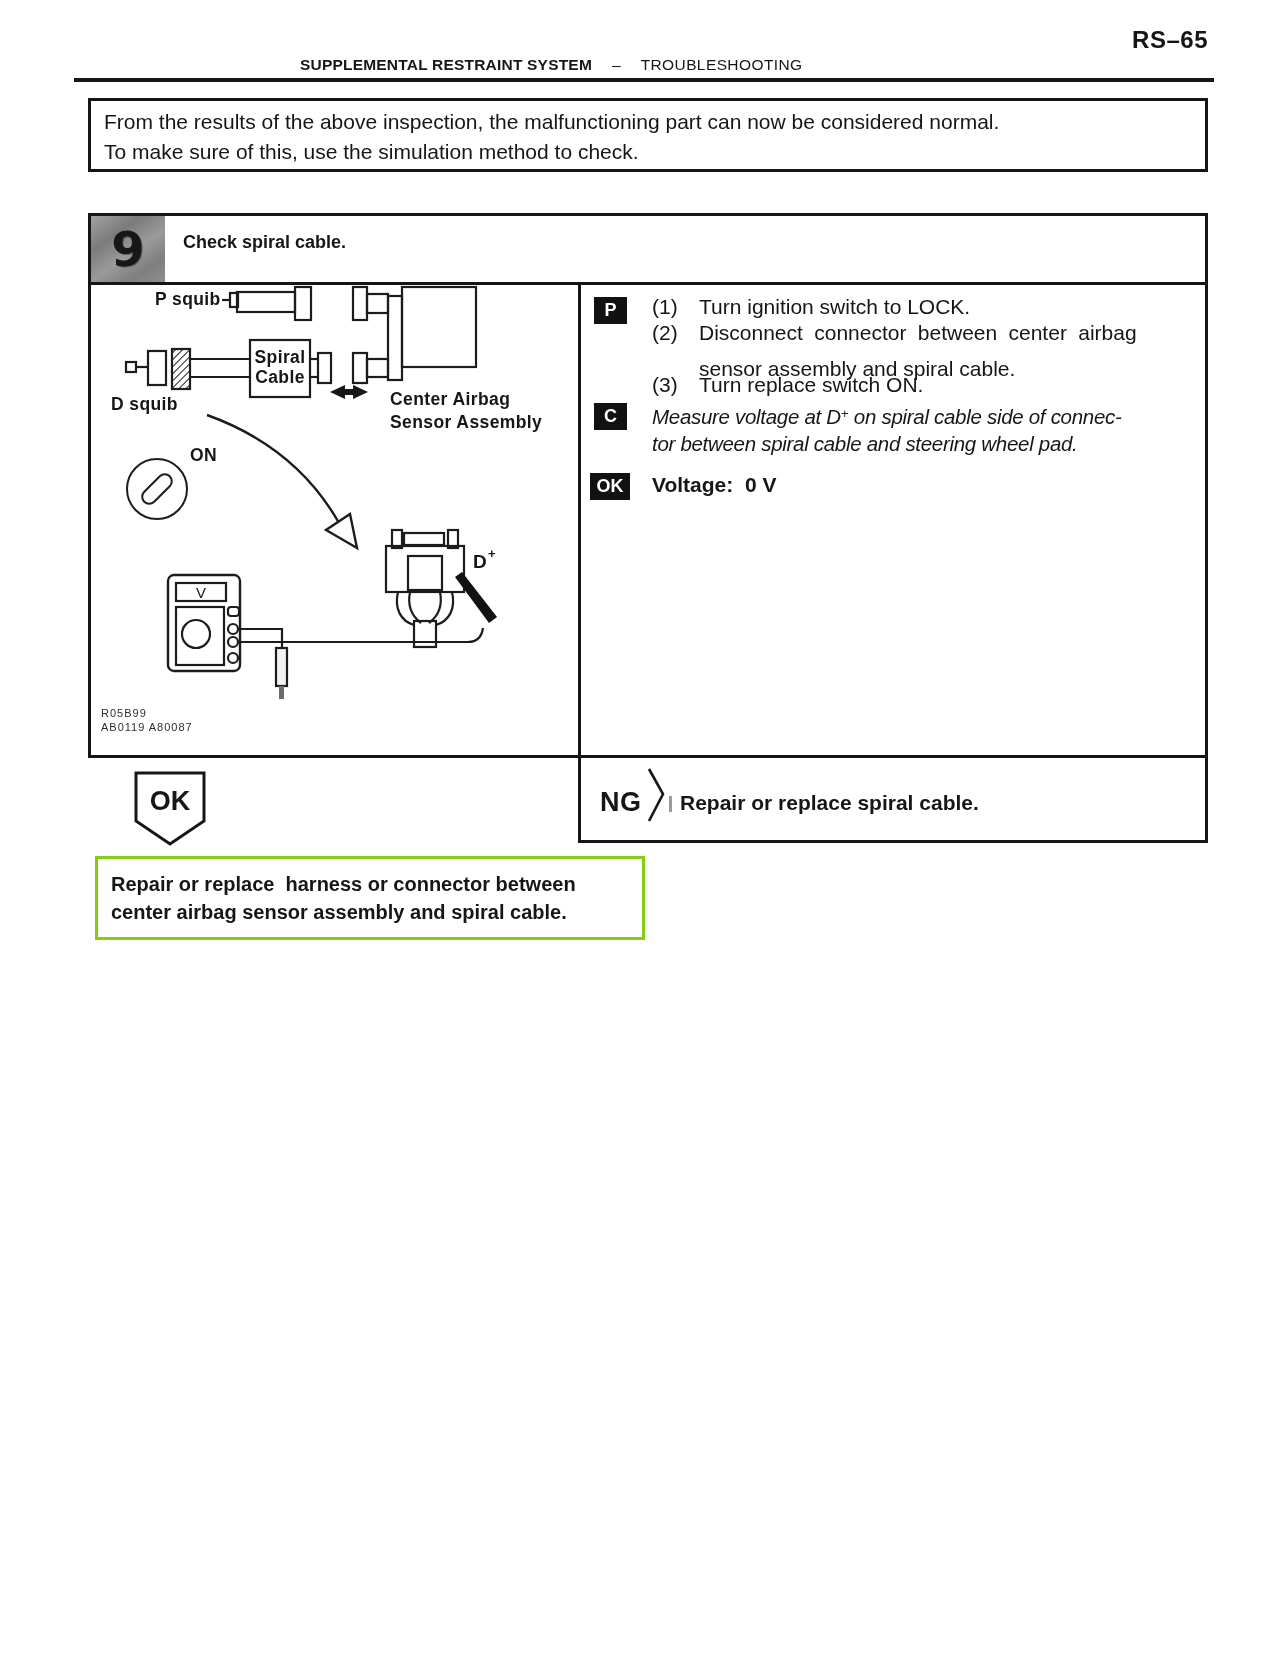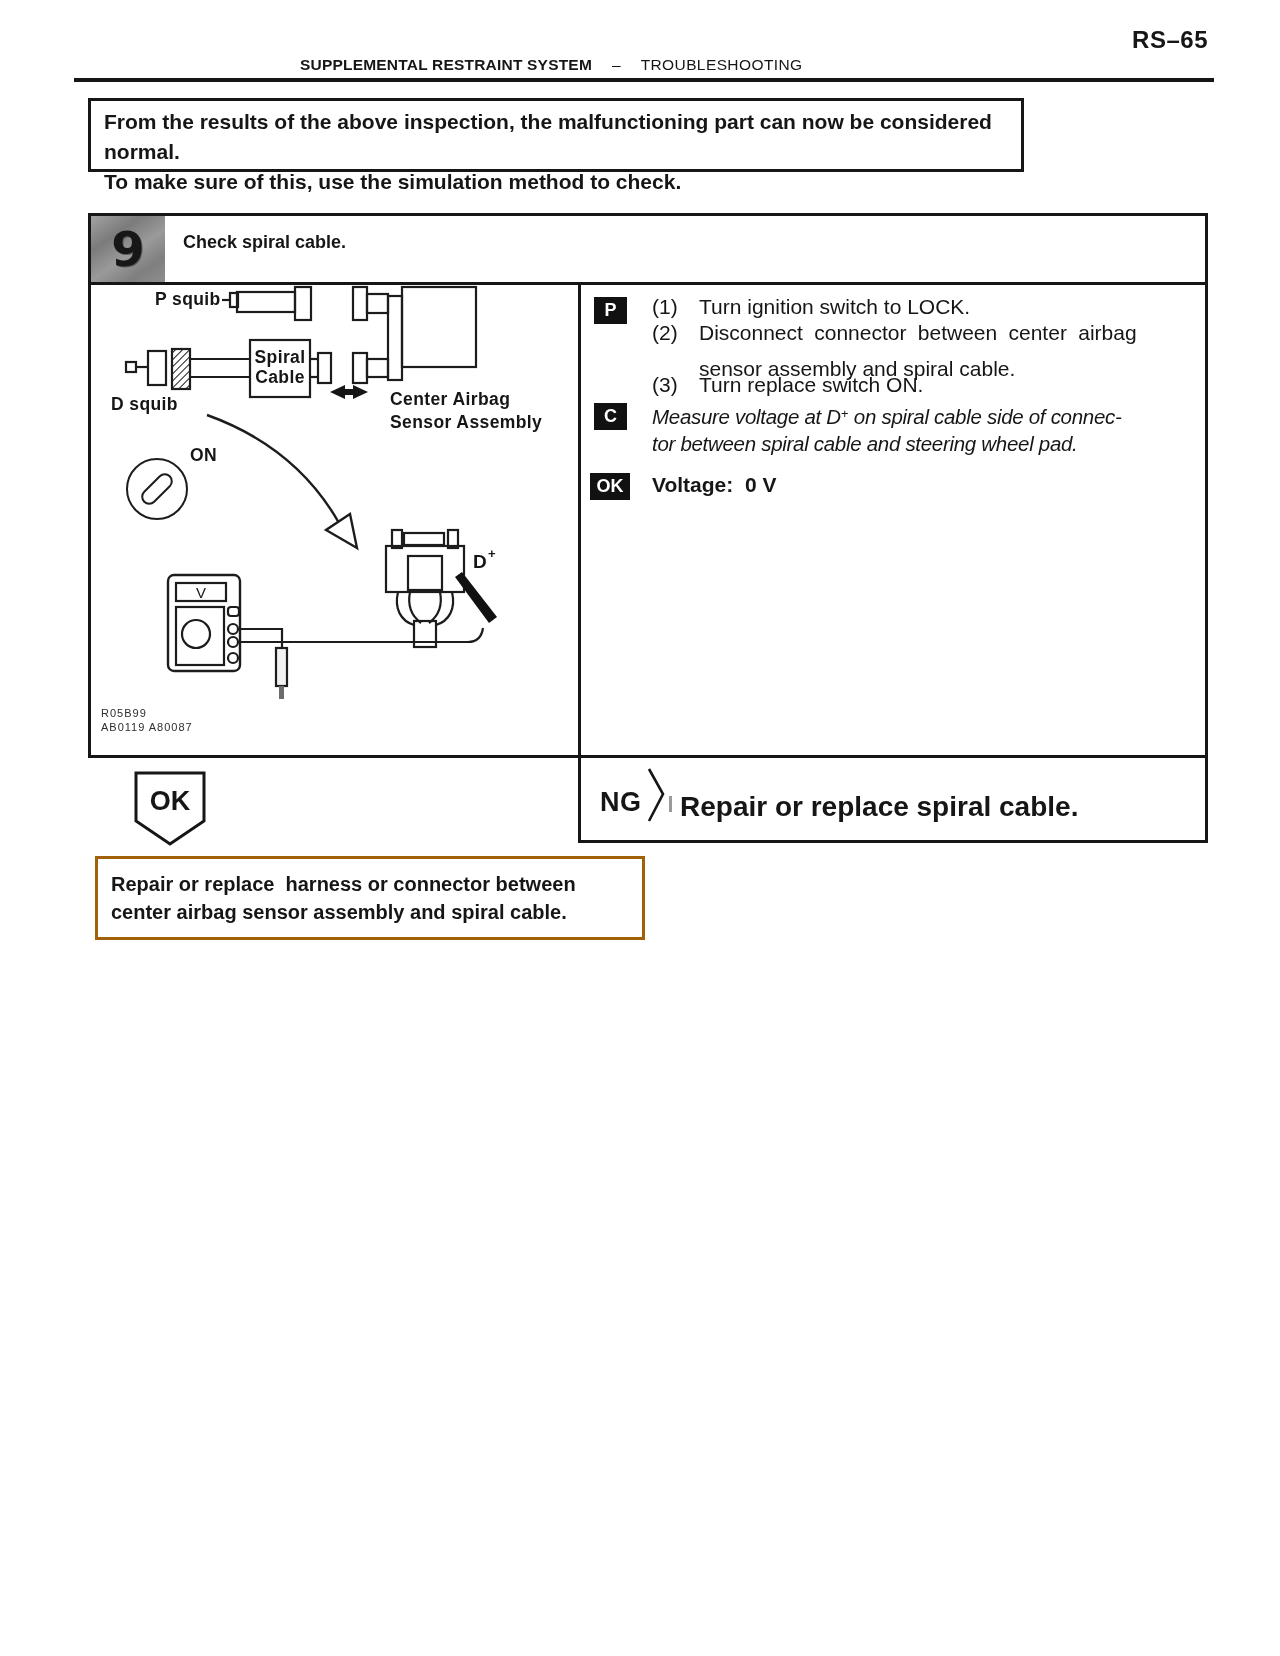--- a/index.html
+++ b/index.html
@@ -12,23 +12,23 @@
   
   .rs-number { left:1060px; top:26px; width:148px; text-align:right;
     font-size:24px; font-weight:bold; letter-spacing:0.5px; }
   .doc-header { left:300px; top:56px; display:flex; align-items:baseline; font-size:15.5px; }
   .doc-header .sec { font-weight:bold; letter-spacing:0.2px; }
   .doc-header .sep { margin:0 20px; }
   .doc-header .sub { letter-spacing:0.4px; }
   .header-rule { left:74px; top:78px; width:1140px; height:4px; background:#161616; }
 
   
-  .intro-box { left:88px; top:98px; width:936px; height:74px; box-sizing:border-box;
+  .intro-box { left:88px; top:98px; width:1120px; height:74px; box-sizing:border-box;
     border:3px solid #161616; padding:6px 0 0 13px;
-    font-size:21px; font-weight:bold; line-height:30px; }
+    font-size:21px; font-weight:normal; line-height:30px; }
 
   
   .main-box { left:88px; top:213px; width:1120px; height:545px; box-sizing:border-box;
     border:3px solid #161616; }
   .band-divider { left:88px; top:282px; width:1120px; height:3px; background:#161616; }
   .num-box { left:91px; top:216px; width:74px; height:66px;
     background:linear-gradient(145deg,#a3a3a3 0%,#7b7b7b 30%,#9a9a9a 55%,#7f7f7f 78%,#8e8e8e 100%);
     display:flex; align-items:center; justify-content:center; }
   .num-box span { font-family:"DejaVu Sans", sans-serif; font-size:48px; font-weight:800;
     color:#171717; text-shadow:1px 1px 0 #5e5e5e; }
@@ -43,26 +43,26 @@
   .ins.justified { word-spacing:5.5px; }
   .bold { font-weight:bold; }
   .pre { white-space:pre; }
   .c-text { width:548px; font-size:20.5px; letter-spacing:-0.3px; line-height:26.5px; }
   sup.small { font-size:13px; vertical-align:6px; letter-spacing:0; }
 
   
   .ng-band { left:578px; top:758px; width:630px; height:85px; box-sizing:border-box;
     border:3px solid #161616; border-top:none; background:#fff; }
   .ng-label { left:600px; top:787px; font-size:27px; font-weight:bold; letter-spacing:0.5px; }
-  .ng-action { left:680px; top:791px; font-size:28px; font-weight:bold; }
+  .ng-action { left:680px; top:791px; font-size:21px; font-weight:bold; }
   .ng-tick { left:669px; top:796px; width:3px; height:16px; background:#9a9a9a; }
 
   
   .result-box { left:95px; top:856px; width:550px; height:84px; box-sizing:border-box;
-    border:3px solid #a16207; padding:11px 0 0 13px;
+    border:3px solid #84cc16; padding:11px 0 0 13px;
     font-size:20px; font-weight:bold; line-height:28px; }
 
   svg text { font-family:"Liberation Sans", sans-serif; fill:#161616; }
   .diag-label { font-size:17.5px; font-weight:700; letter-spacing:0.4px; }
 </style>
 </head>
 <body>
 
 <div class="page">
 

